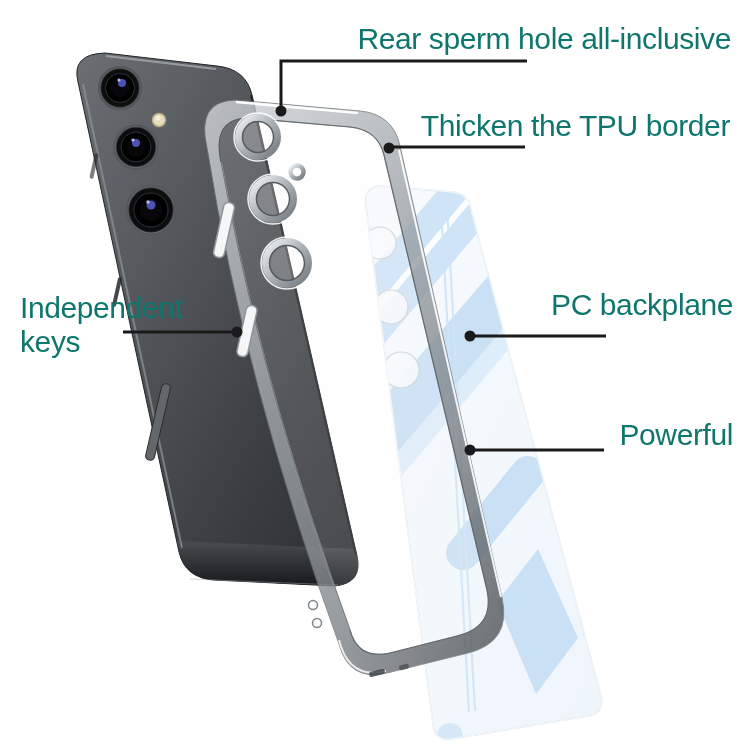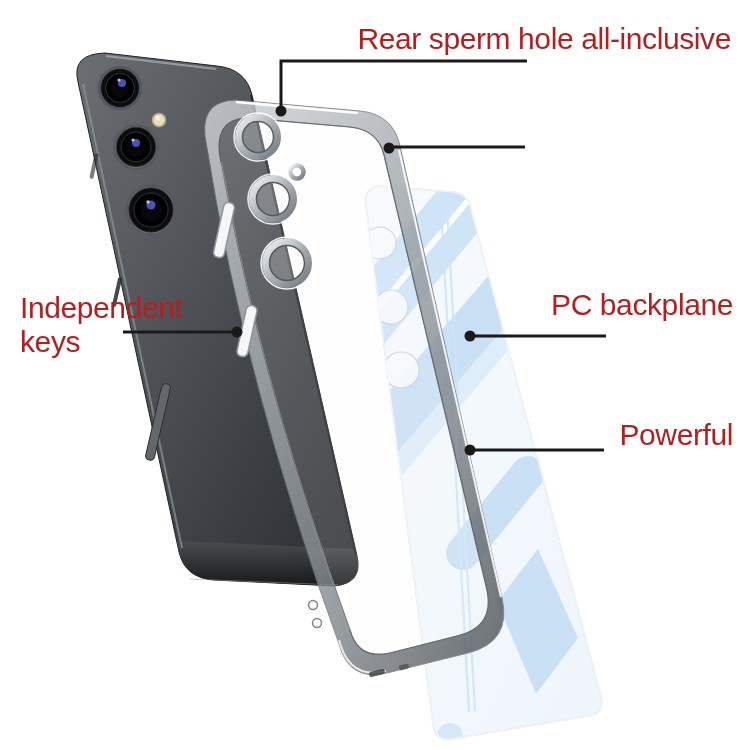--- a/index.html
+++ b/index.html
@@ -7,21 +7,21 @@
     position: relative;
     width: 750px;
     height: 750px;
     background: #ffffff;
     overflow: hidden;
     font-family: "Liberation Sans", sans-serif;
   }
   .stage svg { position: absolute; left: 0; top: 0; }
   .callout {
     position: absolute;
-    color: #b91c1c;
+    color: #0f766e;
     font-size: 30px;
     font-weight: 400;
     letter-spacing: -0.4px;
     line-height: 34px;
     white-space: nowrap;
   }
   .callout span { display: block; }
   #lbl-rear-hole   { top: 22px;  right: 19px; }
   #lbl-tpu-border  { top: 109px; right: 20px; }
   #lbl-keys        { top: 291px; left: 20px;  }
@@ -203,20 +203,23 @@
       <g>
         <path d="M604,450 L473,450" fill="none"></path>
         <circle cx="470" cy="450" r="5.5" stroke="none"></circle>
       </g>
     </g>
   </svg>
 
   <div class="callout" id="lbl-rear-hole">
     <span>Rear sperm hole all-inclusive</span>
   </div>
+  <div class="callout" id="lbl-tpu-border">
+    <span>Thicken the TPU border</span>
+  </div>
   <div class="callout" id="lbl-backplane">
     <span>PC backplane</span>
   </div>
   <div class="callout" id="lbl-keys">
     <span>Independent</span>
     <span>keys</span>
   </div>
   <div class="callout" id="lbl-suction">
     <span>Powerful</span>
   </div>

